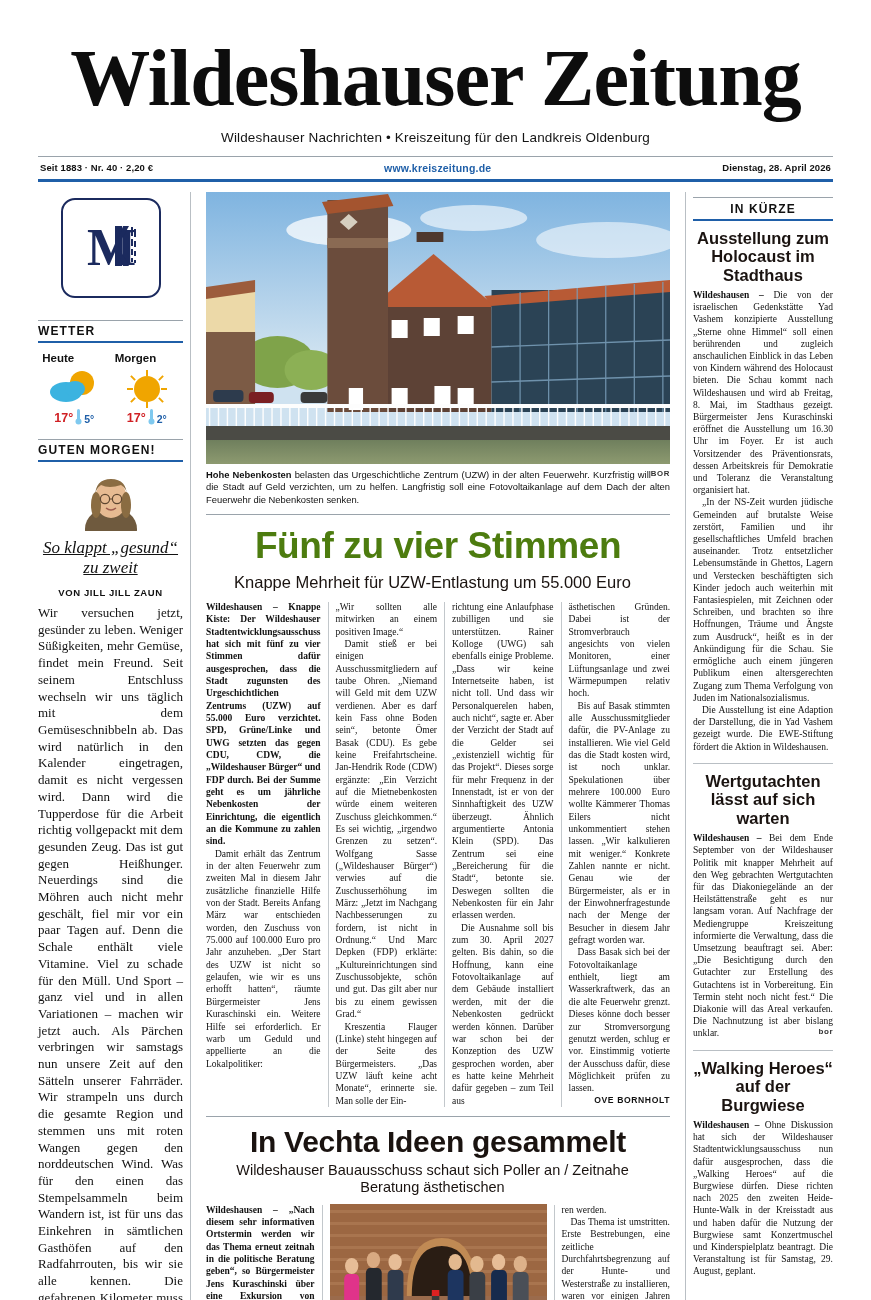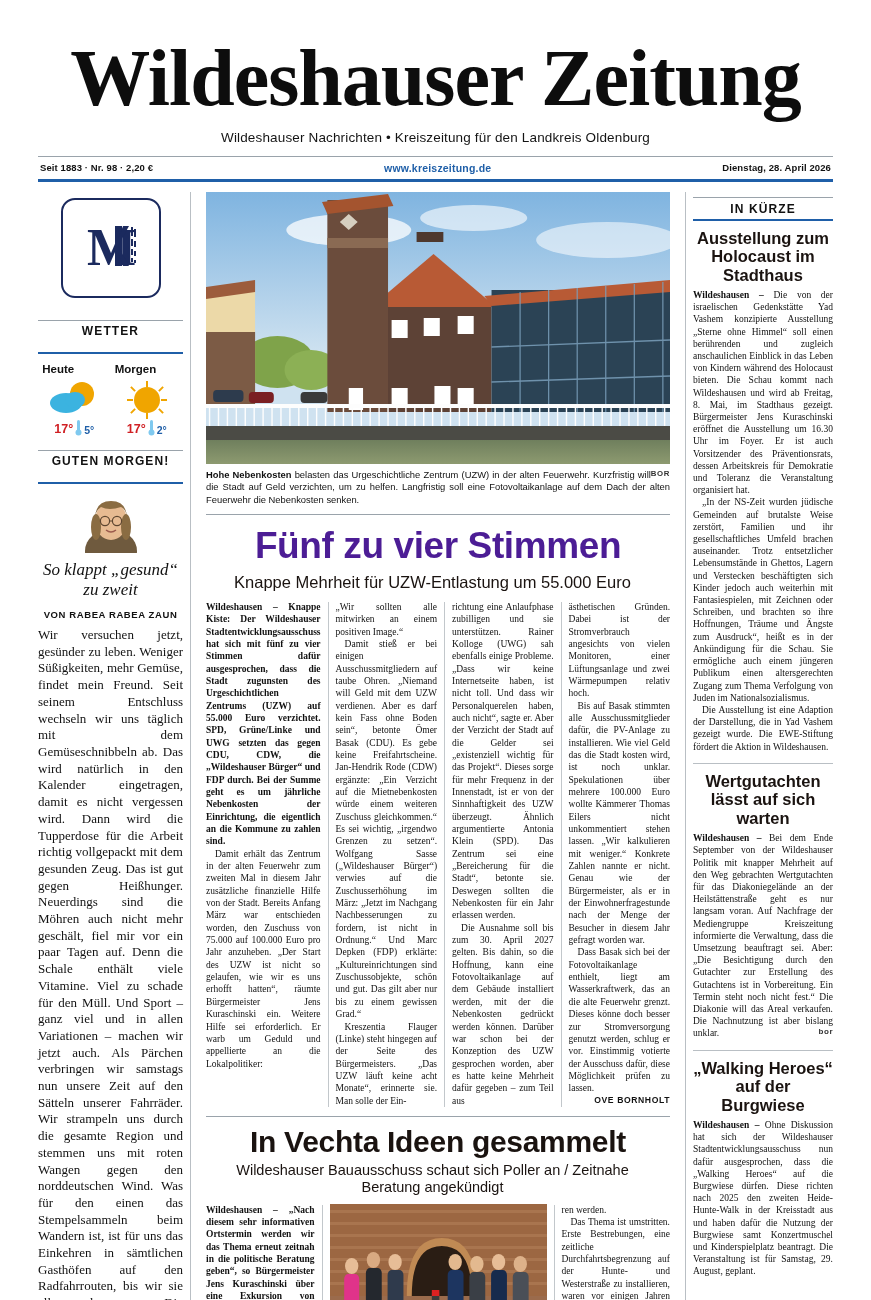--- a/index.html
+++ b/index.html
@@ -65,45 +65,45 @@
   }
   .logo-m{
     font-family:"Liberation Serif", serif;
     font-weight:700;font-size:52px;color:#1b2a5e;line-height:1;
     letter-spacing:-2px;
   }
   .logo-k{position:absolute;right:18px;top:24px;width:26px;height:44px;}
 
   .rail-head{
     margin-top:22px;
-    text-align:center;
+    text-align:left;
     font-size:12px;font-weight:700;letter-spacing:1.1px;
     color:#111;
-    padding-bottom:14px;
+    padding-bottom:3px;
     border-bottom:2.5px solid #1f5fa8;
   }
   .rail-head.top{border-top:1px solid #9aa3ab;padding-top:3px;}
 
   .wx{display:flex;justify-content:space-around;margin-top:9px;text-align:left;}
   .wx .day{width:64px;}
   .wx .dayname{font-size:11.5px;font-weight:700;color:#111;}
   .wx .gfx{height:40px;position:relative;margin-top:4px;}
   .wx .temps{font-size:12.5px;font-weight:700;color:#d02024;display:flex;align-items:flex-end;justify-content:center;gap:2px;}
   .wx .lo{font-size:10.5px;color:#1f5fa8;font-weight:700;}
   .thermo{width:7px;height:17px;display:inline-block;position:relative;vertical-align:-3px;}
 
   .gm-photo{
     width:86px;height:62px;margin:7px auto 0 auto;
     border-radius:3px;position:relative;overflow:hidden;
     background:#ffffff;
   }
   .gm-title{
     font-family:"Liberation Serif", serif;
     font-style:italic;font-size:17px;line-height:1.22;text-align:center;
-    color:#111;margin-top:7px;
+    color:#111;margin-top:7px;text-decoration:underline;
   }
   .gm-by{
     text-align:center;font-size:9.5px;font-weight:700;letter-spacing:.6px;
     margin-top:8px;color:#111;
   }
   .gm-body{
     font-family:"Liberation Serif", serif;
     font-size:13px;line-height:1.285;text-align:justify;
     margin-top:7px;color:#111;
     hyphens:auto;
@@ -128,21 +128,21 @@
     font-family:"Liberation Sans", sans-serif;
   }
   .cap b{font-weight:700;}
   .cap .credit{float:right;font-size:7.8px;font-weight:700;letter-spacing:.6px;color:#333;}
 
   
   .kicker-rule{border-top:1px solid #9aa3ab;margin-top:8px;}
   h1.hl{
     font-family:"Liberation Sans", sans-serif;
     font-weight:700;font-size:37px;line-height:1.04;
-    text-align:center;margin:12px 0 0 0;color:#4c1d95;letter-spacing:-.4px;
+    text-align:center;margin:12px 0 0 0;color:#4d7c0f;letter-spacing:-.4px;
   }
   h2.sub{
     font-family:"Liberation Sans", sans-serif;
     font-weight:400;font-size:16.5px;line-height:1.15;
     text-align:center;margin:7px 11px 0 0;color:#1a1310;
   }
   h1.hl2{
     font-family:"Liberation Sans", sans-serif;
     font-weight:700;font-size:30px;line-height:1.05;
     text-align:center;margin:0;color:#1a1310;letter-spacing:-.3px;
@@ -195,21 +195,21 @@
 </head>
 <body>
 
 <div class="page">
 
   <div class="masthead">
     <div class="title">Wildeshauser Zeitung</div>
     <div class="subtitle">Wildeshauser Nachrichten • Kreiszeitung für den Landkreis Oldenburg</div>
   </div>
   <div class="rule-row">
-    <div class="left">Seit 1883 · Nr. 98 · 2,20 €</div>
+    <div class="left">Seit 1883 · Nr. 40 · 2,20 €</div>
     <div class="mid">www.kreiszeitung.de</div>
     <div class="right">Dienstag, 28. April 2026</div>
   </div>
 
   <div class="cols">
 
     <div class="col-left">
 
       <div class="logo-box">
         <span class="logo-m">M</span>
@@ -296,21 +296,21 @@
           <ellipse cx="28" cy="36" rx="5" ry="13" fill="#8a6c42"></ellipse>
           <ellipse cx="58" cy="36" rx="5" ry="13" fill="#8a6c42"></ellipse>
           <circle cx="37" cy="30" r="4.6" fill="none" stroke="#5d4630" stroke-width="1.2"></circle>
           <circle cx="49" cy="30" r="4.6" fill="none" stroke="#5d4630" stroke-width="1.2"></circle>
           <line x1="41.6" y1="30" x2="44.4" y2="30" stroke="#5d4630" stroke-width="1.2"></line>
           <path d="M38 39 q5 4 10 0" stroke="#9c5b4d" stroke-width="1.4" fill="none"></path>
         </svg>
       </div>
 
       <div class="gm-title">So klappt „gesund“ zu zweit</div>
-      <div class="gm-by">VON RABEA RABEA ZAUN</div>
+      <div class="gm-by">VON JILL JILL ZAUN</div>
       <div class="gm-body">Wir versuchen jetzt, gesünder zu leben. Weniger Süßigkeiten, mehr Gemüse, findet mein Freund. Seit seinem Entschluss wechseln wir uns täglich mit dem Gemüseschnibbeln ab. Das wird natürlich in den Kalender eingetragen, damit es nicht vergessen wird. Dann wird die Tupperdose für die Arbeit richtig vollgepackt mit dem gesunden Zeug. Das ist gut gegen Heißhunger. Neuerdings sind die Möhren auch nicht mehr geschält, fiel mir vor ein paar Tagen auf. Denn die Schale enthält viele Vitamine. Viel zu schade für den Müll. Und Sport – ganz viel und in allen Variationen – machen wir jetzt auch. Als Pärchen verbringen wir samstags nun unsere Zeit auf den Sätteln unserer Fahrräder. Wir strampeln uns durch die gesamte Region und stemmen uns mit roten Wangen gegen den norddeutschen Wind. Was für den einen das Stempelsammeln beim Wandern ist, ist für uns das Einkehren in sämtlichen Gasthöfen auf den Radfahrrouten, bis wir sie alle kennen. Die gefahrenen Kilometer muss man schließlich mit einem Stück Apfelkuchen wieder reinholen. Und wir wissen, wo es den besten gibt. Gerne mit einem Klecks Sahne, das hat man sich schließlich verdient. Am Abend wird kein Bier mehr in Bars getrunken, sondern alkoholfreies auf dem Sofa. Passt viel besser zum neuen Lebensstil und man hat keinen Kater. Den können wir auch nicht gebrauchen, denn am Sonntag werden die müden Beine natürlich nicht ausgeruht, sondern im Fitnessstudio trainiert. Jeder für sich und doch zusammen.</div>
 
       <div class="zustell">Zustellung: (0800) 42 42 580</div>
 
       <div class="barcode-wrap">
         <div>
           <div class="bc" id="bc-main">
               <i style="width: 2px; height: 30px; background: rgb(17, 17, 17);"></i>
               <i style="width: 3px; height: 30px; background: rgb(17, 17, 17);"></i>
               <i style="width: 1px; height: 30px; background: rgb(17, 17, 17);"></i>
@@ -539,21 +539,21 @@
         <div class="sep"></div>
         <div class="tcol tc3">
           <p class="first">ästhetischen Gründen. Dabei ist der Stromverbrauch angesichts von vielen Monitoren, einer Lüftungsanlage und zwei Wärmepumpen relativ hoch.</p>
           <p>Bis auf Basak stimmten alle Ausschussmitglieder dafür, die PV-Anlage zu installieren. Wie viel Geld das die Stadt kosten wird, ist noch unklar. Spekulationen über mehrere 100.000 Euro wollte Kämmerer Thomas Eilers nicht unkommentiert stehen lassen. „Wir kalkulieren mit weniger.“ Konkrete Zahlen nannte er nicht. Genau wie der Bürgermeister, als er in der Einwohnerfragestunde nach der Menge der Besucher in diesem Jahr gefragt worden war.</p>
           <p><span>Dass Basak sich bei der Fotovoltaikanlage enthielt, liegt am Wasserkraftwerk, das an die alte Feuerwehr grenzt. Dieses könne doch besser zur Stromversorgung genutzt werden, schlug er vor. Einstimmig votierte der Ausschuss dafür, diese Möglichkeit prüfen zu lassen.</span> <span class="byline">OVE BORNHOLT</span></p>
         </div>
       </div>
 
       <div style="border-top:1px solid #9aa3ab;margin-top:9px;padding-top:9px">
         <h1 class="hl2">In Vechta Ideen gesammelt</h1>
-        <h2 class="sub" style="font-size:14.5px;margin-top:5px">Wildeshauser Bauausschuss schaut sich Poller an / Zeitnahe Beratung angekündigt</h2>
+        <h2 class="sub" style="font-size:14.5px;margin-top:5px">Wildeshauser Bauausschuss schaut sich Poller an / Zeitnahe Beratung ästhetischen</h2>
 
         <div class="story" style="margin-top:8px">
           <div class="tcol tc3">
             <p class="first"><span class="lead-in">Wildeshausen – „Nach diesem sehr informativen Ortstermin werden wir das Thema erneut zeitnah in die politische Beratung geben“, so Bürgermeister Jens Kuraschinski über eine Exkursion von Wildeshauser Ratsmitgliedern nach Vechta. Dabei ging es um versenkbare Poller für die Innenstadt. Deren Installation hatte die SPD im Oktober beantragt, woraufhin sich der Bauausschuss Ende November für eine Besichtigung in der Nachbarstadt ausgesprochen hatte. Und die ist jetzt erfolgt.</span></p>
 
           </div>
           <div class="sep"></div>
 
           <div style="flex:2 1 0;display:flex;flex-direction:column">
             <div class="inline-photo">

